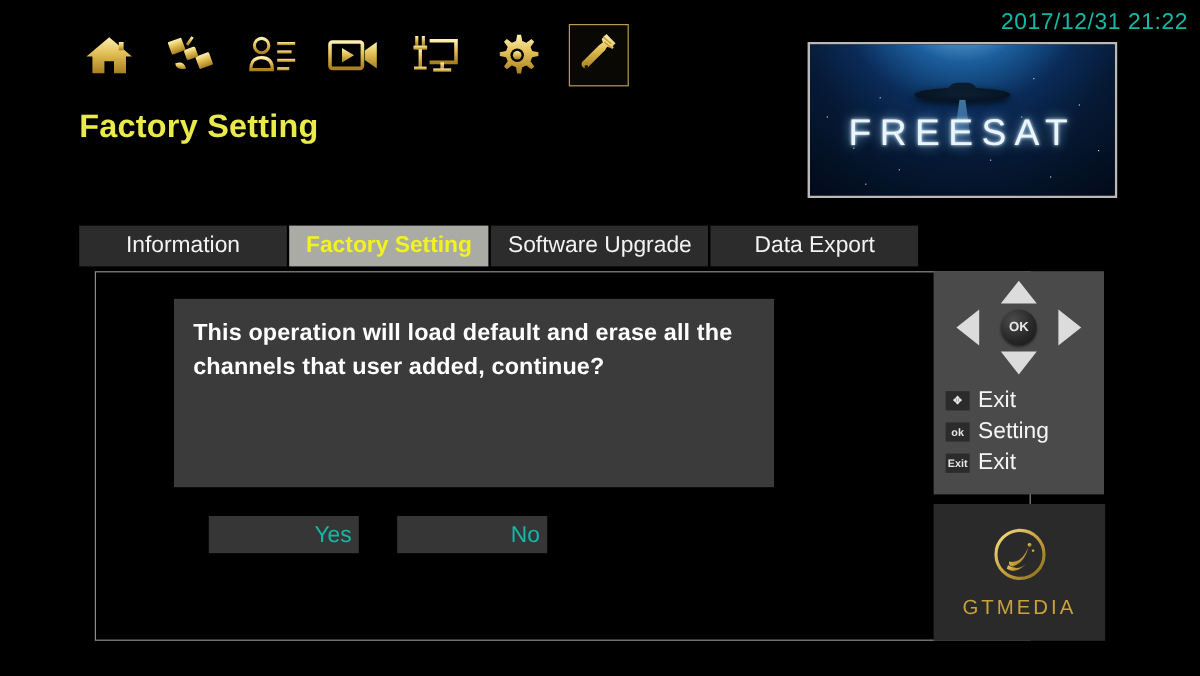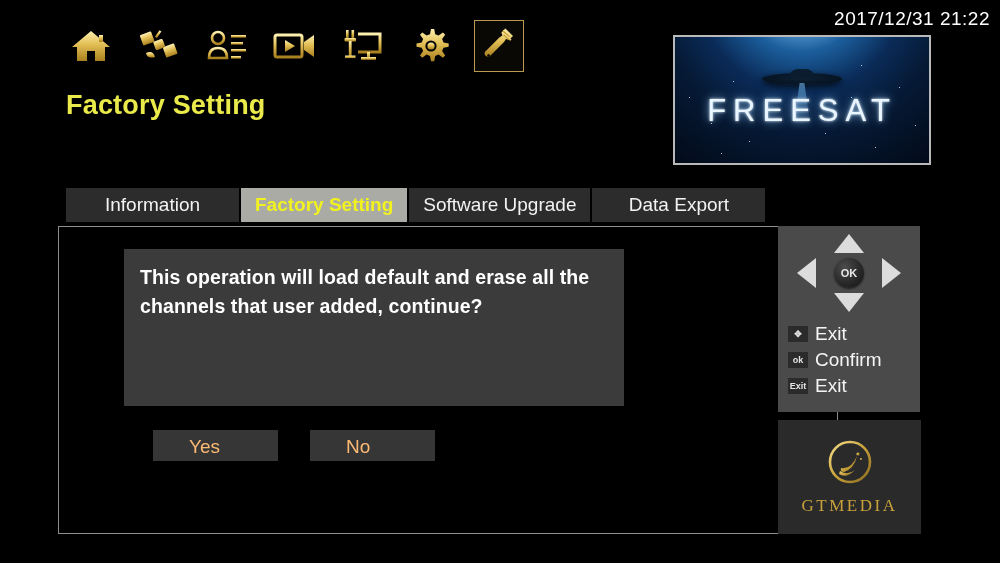--- a/index.html
+++ b/index.html
@@ -38,21 +38,21 @@
     border: 1px solid #b99a4e;
     background: #0a0804;
   }
   .nav-icon svg { display: block; }
 
   
   #clock {
     position: absolute;
     right: 10px;
     top: 8px;
-    color: #ffffff;
+    color: #14b8a6;
     font-size: 19px;
     letter-spacing: 0.5px;
     font-family: "Liberation Sans", sans-serif;
     text-shadow: 0 0 2px #000;
   }
 
   
   #page-title {
     position: absolute;
     left: 66px;
@@ -153,21 +153,21 @@
   .tab.wide { min-width: 173px; }
   .tab.active {
     background: #a9aba4;
     color: #f2f21f;
     font-weight: bold;
   }
 
   
   #content-panel {
     position: absolute;
-    left: 58px;
+    left: 79px;
     top: 226px;
     width: 780px;
     height: 308px;
     border: 1px solid #8d8d8d;
     background: #000;
     box-sizing: border-box;
   }
   #message-box {
     position: absolute;
     left: 65px;
@@ -191,23 +191,23 @@
     top: 203px;
     display: flex;
     padding-left: 94px;
     gap: 32px;
   }
   .dialog-btn {
     width: 125px;
     height: 31px;
     line-height: 31px;
     background: #363636;
-    color: #fdba74;
+    color: #14b8a6;
     font-size: 19px;
-    text-align: left;
+    text-align: right;
     border: none;
     box-sizing: border-box;
     font-family: "Liberation Sans", sans-serif;
     padding-left: 36px;
   }
 
   
   #help-panel {
     position: absolute;
     left: 778px;
@@ -315,21 +315,21 @@
     flex-direction: column;
     align-items: center;
     justify-content: center;
     gap: 6px;
     box-sizing: border-box;
   }
   #logo-text {
     color: #c9a23b;
     font-size: 17px;
     letter-spacing: 2.5px;
-    font-family: Liberation Serif, serif;
+    font-family: Liberation Sans, sans-serif;
   }
 </style>
 </head>
 <body>
 
 <div id="icon-bar">
 
   <div class="nav-icon">
     <span>
       <svg width="40" height="36" viewBox="0 0 40 36">
@@ -489,21 +489,21 @@
     <div class="dpad-arrow" id="dpad-right"></div>
     <div id="dpad-ok">OK</div>
   </div>
   <div id="legend">
     <div class="legend-row">
       <span class="legend-badge">✥</span>
       <span class="legend-label">Exit</span>
     </div>
     <div class="legend-row">
       <span class="legend-badge">ok</span>
-      <span class="legend-label">Confirm</span>
+      <span class="legend-label">Setting</span>
     </div>
     <div class="legend-row">
       <span class="legend-badge">Exit</span>
       <span class="legend-label">Exit</span>
     </div>
   </div>
 </div>
 
 <div id="logo-panel">
   <span>

